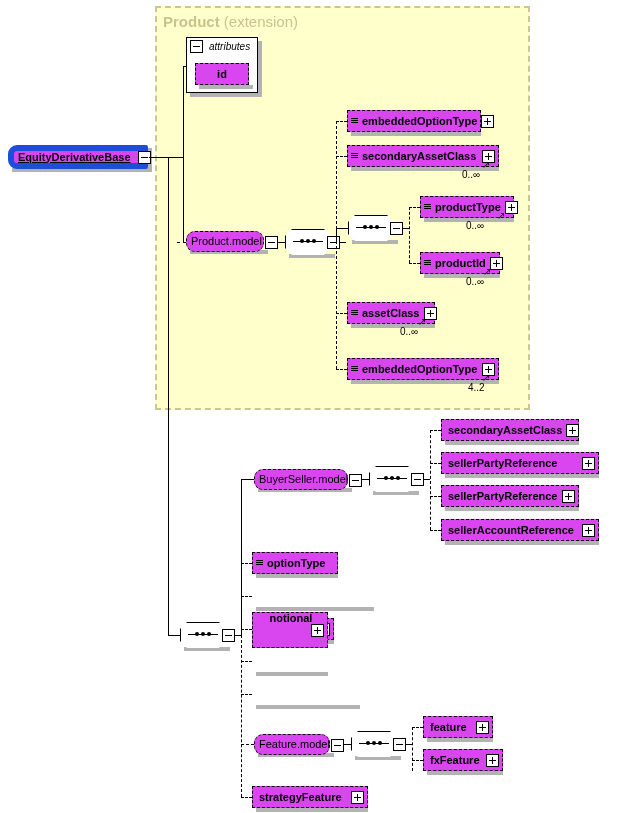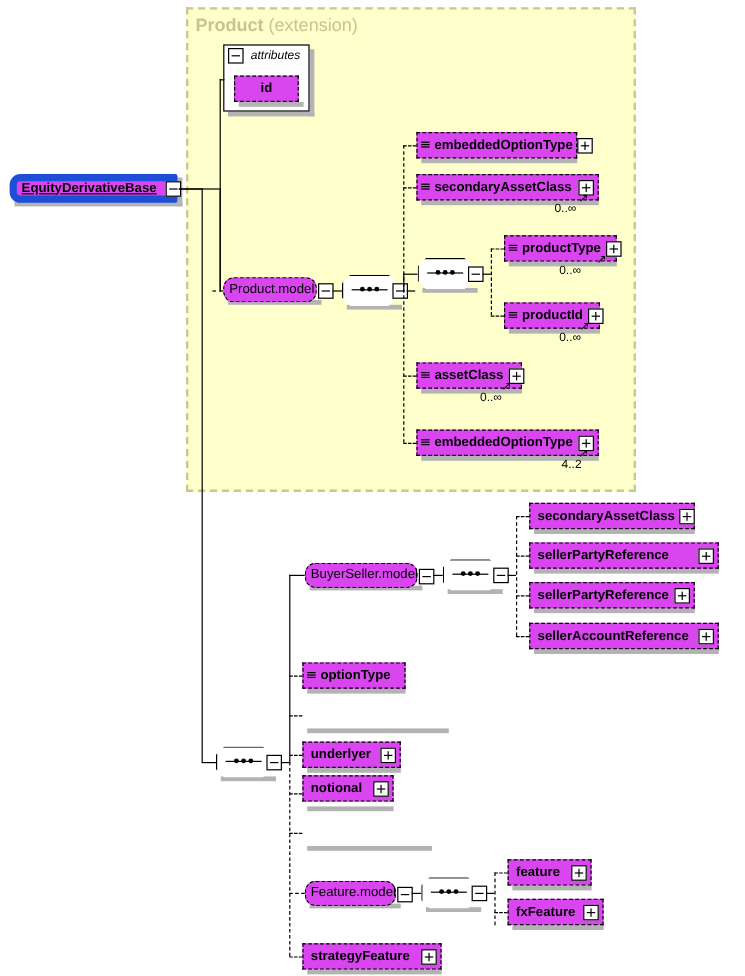--- a/index.html
+++ b/index.html
@@ -373,21 +373,21 @@
 
   <div class="dln h" style="left:241px;top:629px;width:11px;"></div>
   <div class="shadow" style="left:256px;top:640px;width:78px;height:4px;"></div>
   <div class="node opt" style="left:252px;top:618px;width:82px;height:22px;">
     <span class="lbl" style="padding-left:6px;">underlyer</span>
     <span class="exp plus" style="margin-left:auto;"></span>
   </div>
 
   <div class="dln h" style="left:241px;top:661px;width:11px;"></div>
   <div class="shadow" style="left:256px;top:672px;width:72px;height:4px;"></div>
-  <div class="node opt" style="left:252px;top:646px;width:76px;height:22px;">
+  <div class="node opt" style="left:252px;top:612px;width:76px;height:36px;flex-direction:column;">
     <span class="lbl" style="padding-left:6px;">notional</span>
     <span class="exp plus" style="margin-left:auto;"></span>
   </div>
 
   <div class="dln h" style="left:241px;top:694px;width:11px;"></div>
   <div class="shadow" style="left:256px;top:705px;width:104px;height:4px;"></div>
 
   <div class="dln h" style="left:241px;top:744px;width:13px;"></div>
   <div class="shadow" style="left:258px;top:753px;width:76px;height:4px;"></div>
   <div class="node modelref" style="left:254px;top:734px;width:76px;height:21px;">

